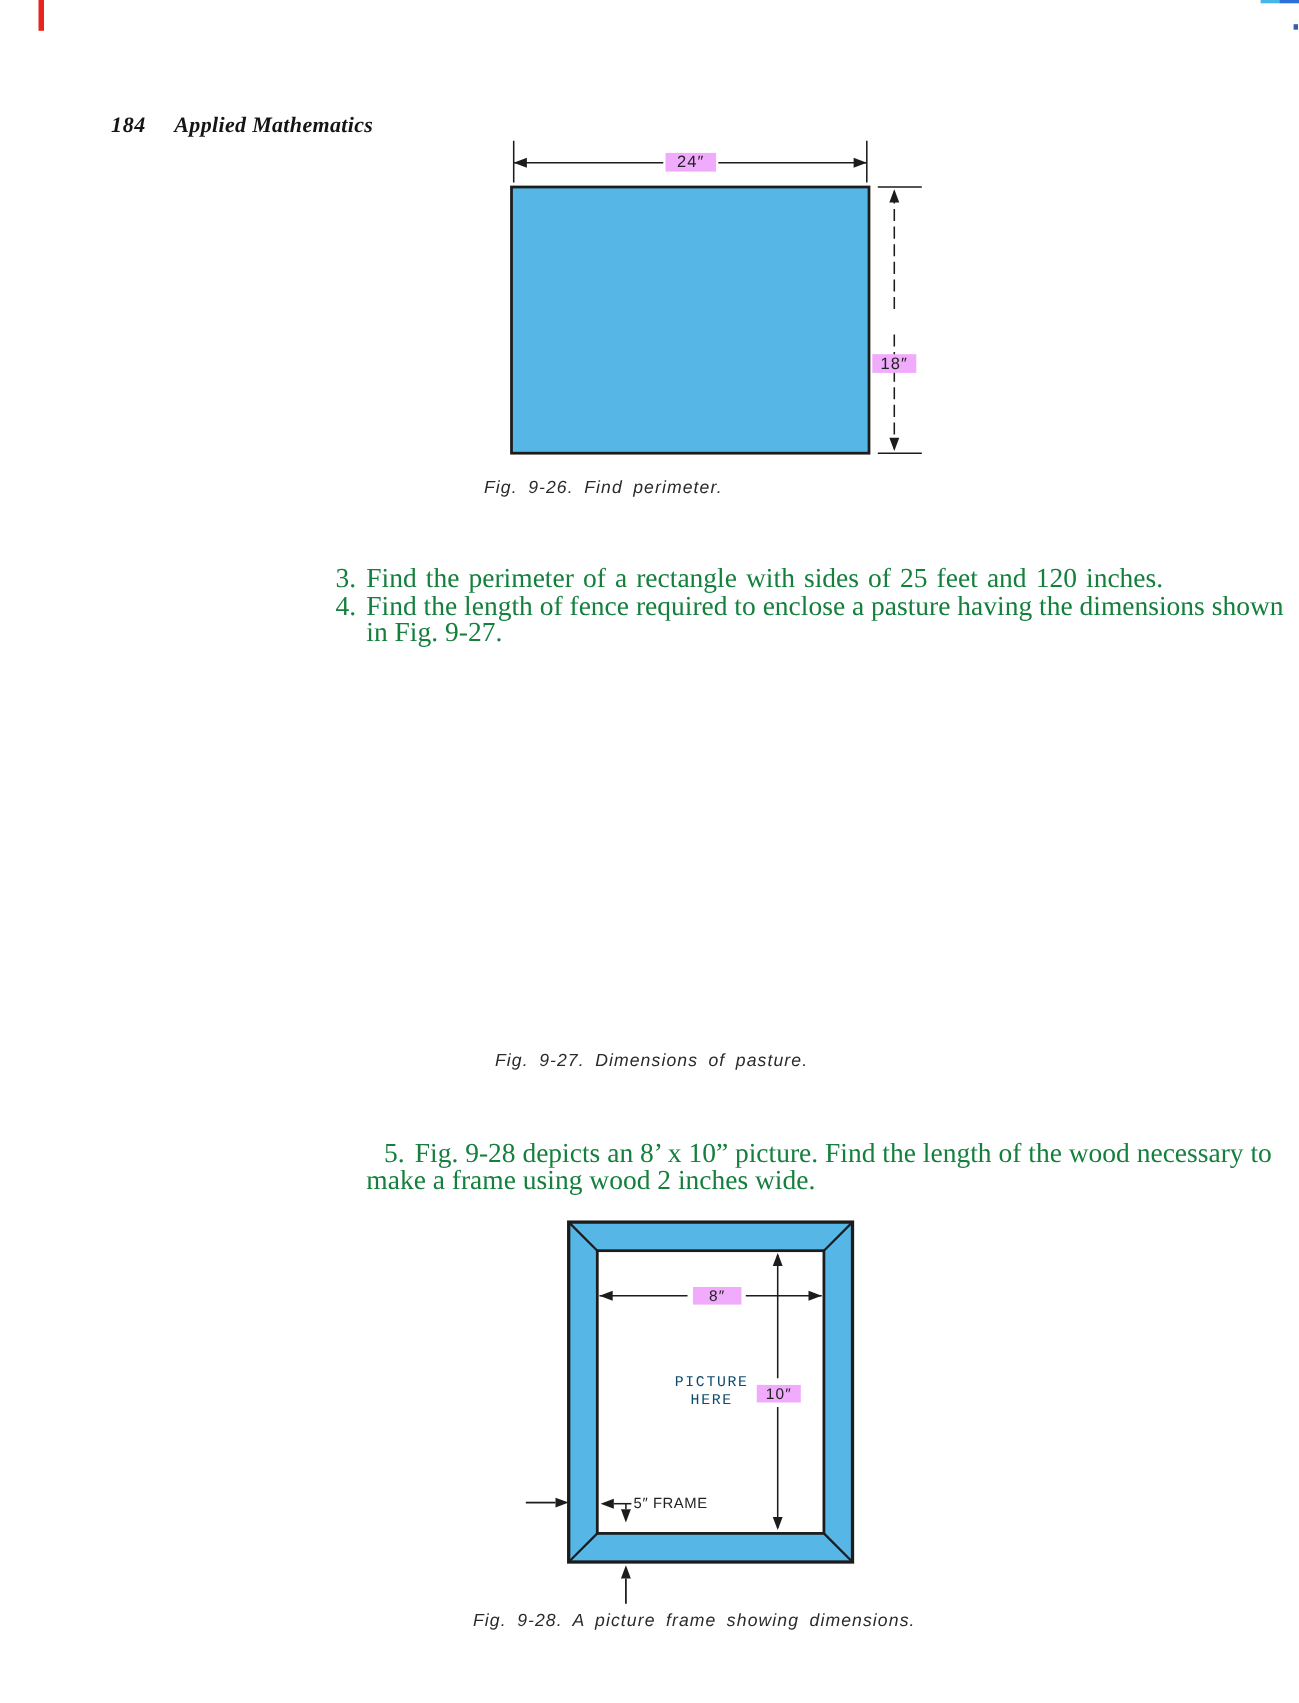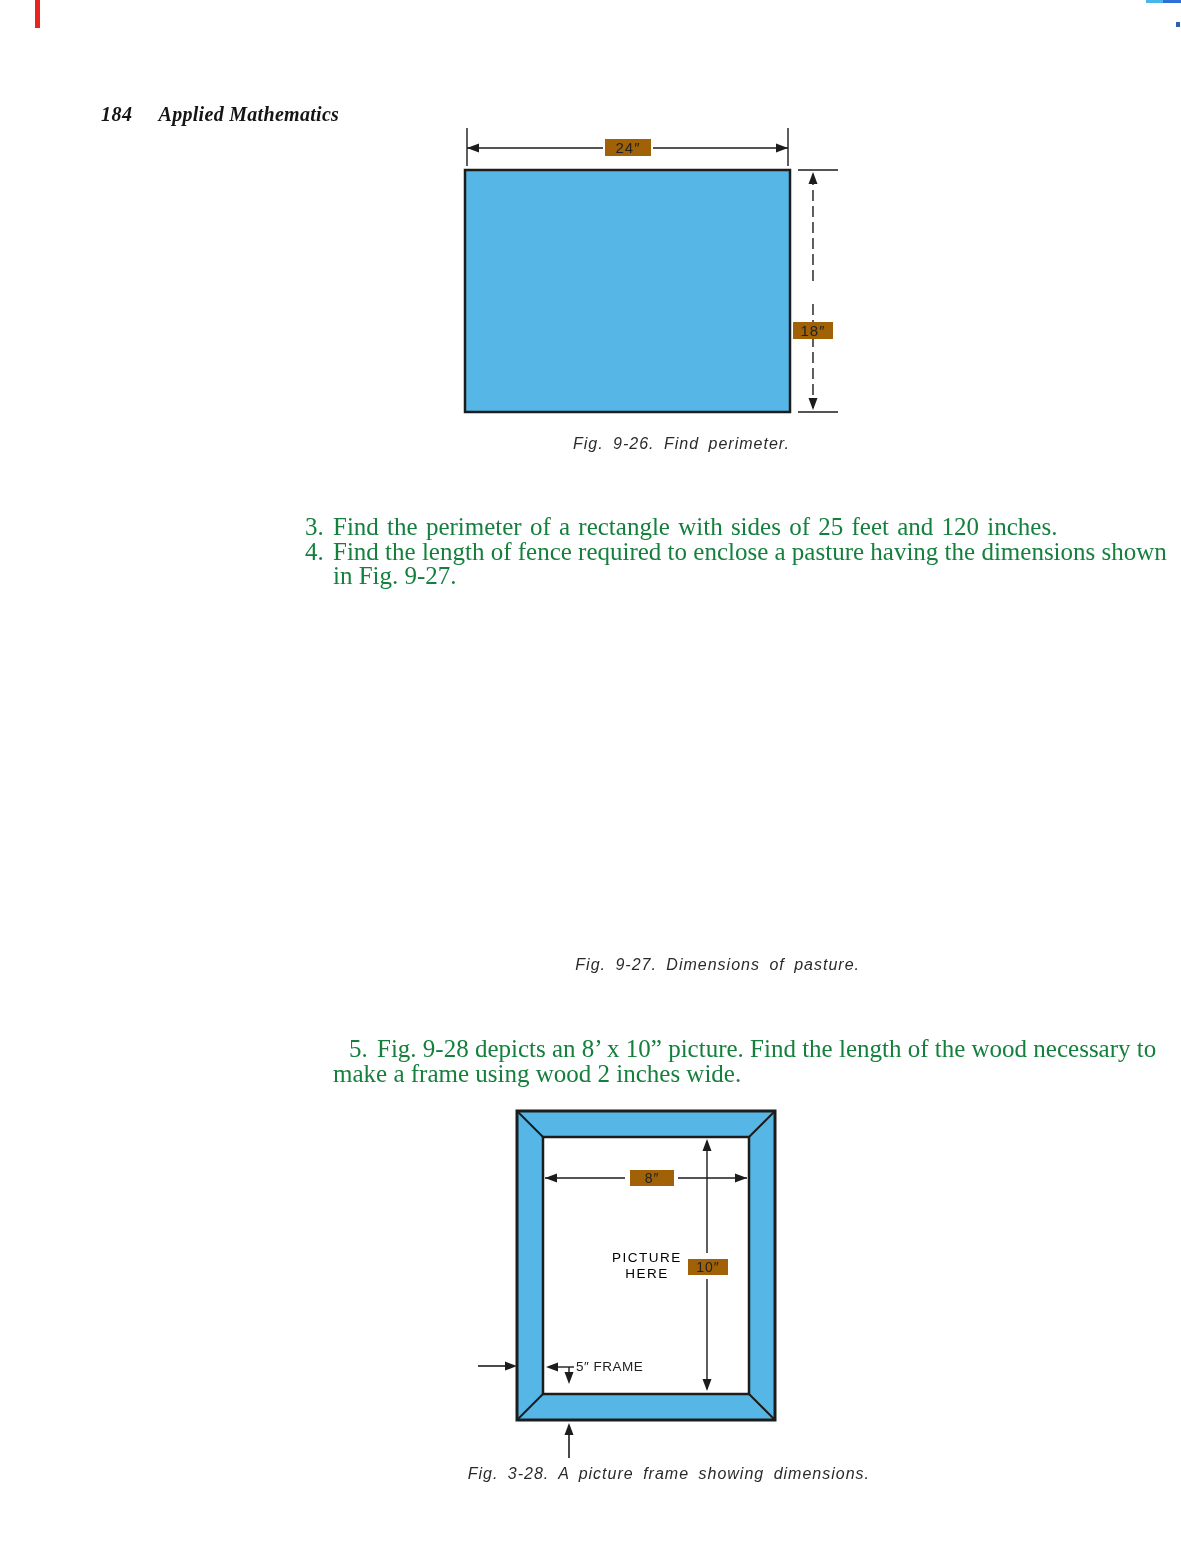--- a/index.html
+++ b/index.html
@@ -18,33 +18,33 @@
           color:#151515;margin-top:33px;}
   .header .num{margin-right:26px;letter-spacing:.5px;}
   .header .title{letter-spacing:.3px;}
 
   
   .prob-line{position:absolute;font-size:25px;line-height:25px;color:#15803d;white-space:nowrap;}
   .pnum{display:inline-block;width:28px;}
 
   
   .caption{position:absolute;font-family:"Liberation Sans",sans-serif;font-style:italic;
-           font-size:16px;color:#2a2a2a;letter-spacing:1px;word-spacing:4px;text-align:right;
+           font-size:16px;color:#2a2a2a;letter-spacing:1px;word-spacing:4px;text-align:left;
            white-space:nowrap;}
 
   
   .fig{position:absolute;}
   .fig svg{position:absolute;left:0;top:0;}
 
   .dimlabel{position:absolute;font-family:"Liberation Sans",sans-serif;font-size:15px;
-            color:#222;text-align:center;letter-spacing:1px;background:#a16207;white-space:nowrap;}
+            color:#222;text-align:center;letter-spacing:1px;background:#f0abfc;white-space:nowrap;}
   .dimlabel.small{font-size:14px;}
 
-  .picture-label{position:absolute;font-family:Liberation Sans, sans-serif;font-size:13.5px;
-                 color:#000000;letter-spacing:1.5px;text-align:center;line-height:16px;}
+  .picture-label{position:absolute;font-family:Liberation Mono, monospace;font-size:13.5px;
+                 color:#0c4a6e;letter-spacing:1.5px;text-align:center;line-height:16px;}
   .frame-label{position:absolute;font-family:"Liberation Sans",sans-serif;font-size:13.5px;
                color:#222;letter-spacing:.5px;white-space:nowrap;}
 </style>
 </head>
 <body>
 
 <div class="page">
 
   <div class="red-mark"></div>
   <div class="blue-sliver cyan"></div>
@@ -125,15 +125,15 @@
       <polygon points="119,328 114.5,340 123.5,340" fill="#1c1c1c"></polygon>
     </svg>
     <div class="dimlabel small" style="left:180px;top:75px;width:44px;">8″</div>
     <div class="dimlabel small" style="left:238px;top:164px;width:40px;">10″</div>
     <div class="picture-label" style="left:147px;top:155px;width:100px;">
       <div>PICTURE</div>
       <div>HERE</div>
     </div>
     <div class="frame-label" style="left:126px;top:264px;">5″ FRAME</div>
   </div>
-  <div class="caption" style="left:430px;top:1465px;width:440px;">Fig. 3-28. A picture frame showing dimensions.</div>
+  <div class="caption" style="left:430px;top:1465px;width:440px;">Fig. 9-28. A picture frame showing dimensions.</div>
 
 </div>
 
 </body></html>

